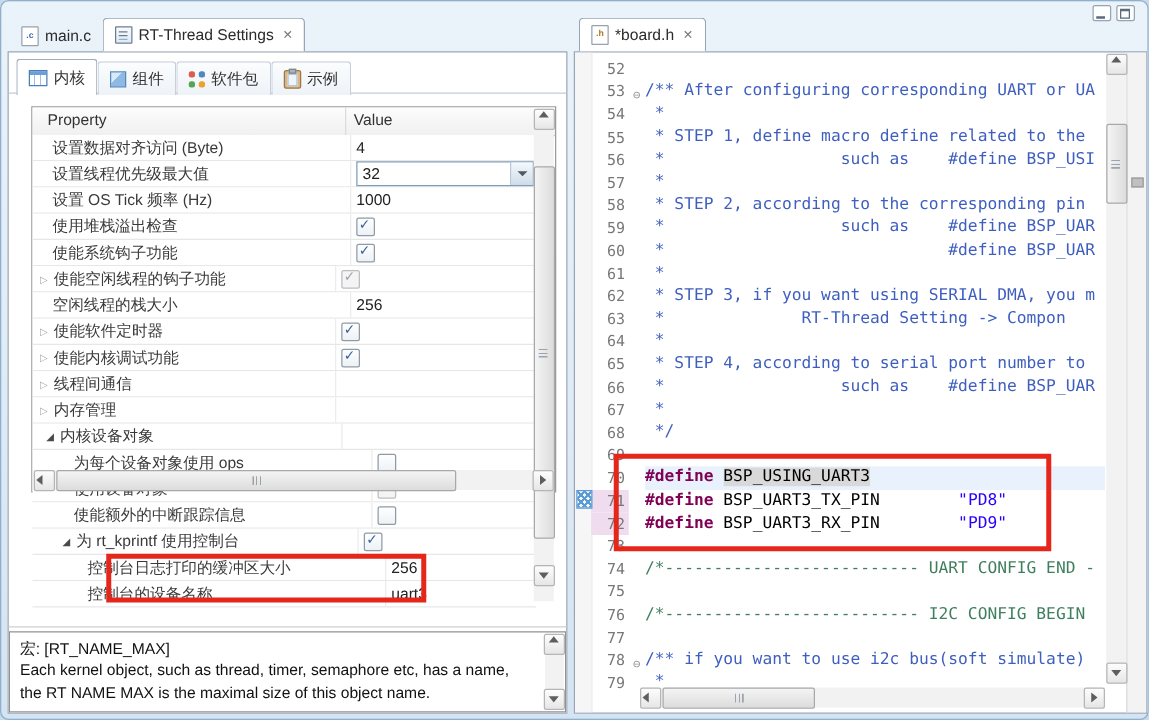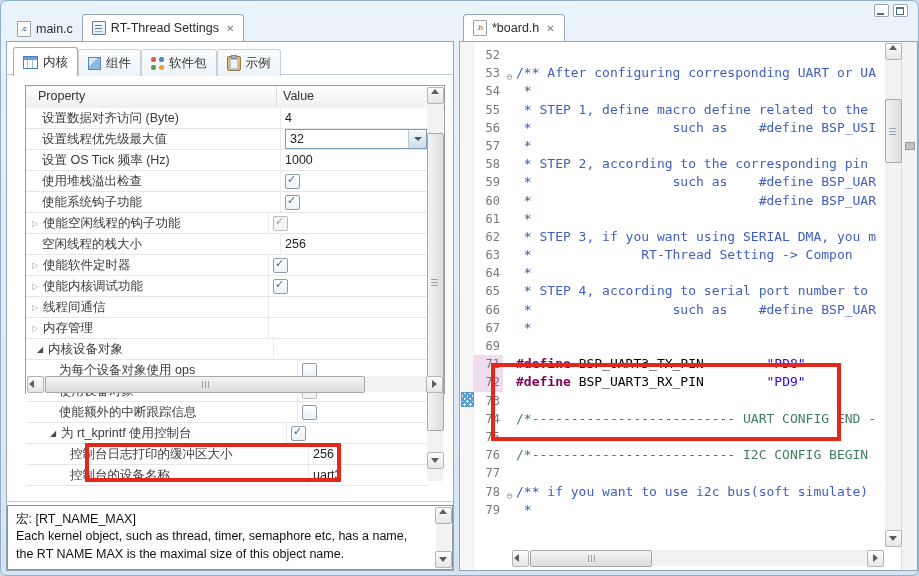--- a/index.html
+++ b/index.html
@@ -454,23 +454,35 @@
           <span class="txt"><span class="tok-doc"> *                  such as    #define BSP_UAR</span></span>
         </div>
         <div class="cl">
           <span class="annsp"></span>
           <span class="num">67</span>
           <span class="fold"></span>
           <span class="txt"><span class="tok-doc"> *</span></span>
         </div>
         <div class="cl">
           <span class="annsp"></span>
+          <span class="num">68</span>
+          <span class="fold"></span>
+          <span class="txt"><span class="tok-doc"> */</span></span>
+        </div>
+        <div class="cl">
+          <span class="annsp"></span>
           <span class="num">69</span>
           <span class="fold"></span>
           <span class="txt"></span>
+        </div>
+        <div class="cl cur">
+          <span class="annsp"></span>
+          <span class="num">70</span>
+          <span class="fold"></span>
+          <span class="txt"><span class="tok-pp">#define </span><span class="tok-occ">BSP_USING_UART3</span></span>
         </div>
         <div class="cl chg">
           <span class="annsp"></span>
           <span class="num">71</span>
           <span class="fold"></span>
           <span class="txt"><span class="tok-pp">#define </span><span class="tok-pl">BSP_UART3_TX_PIN</span><span class="tok-pl">        </span><span class="tok-str">"PD8"</span></span>
         </div>
         <div class="cl chg">
           <span class="annsp"></span>
           <span class="num">72</span>

